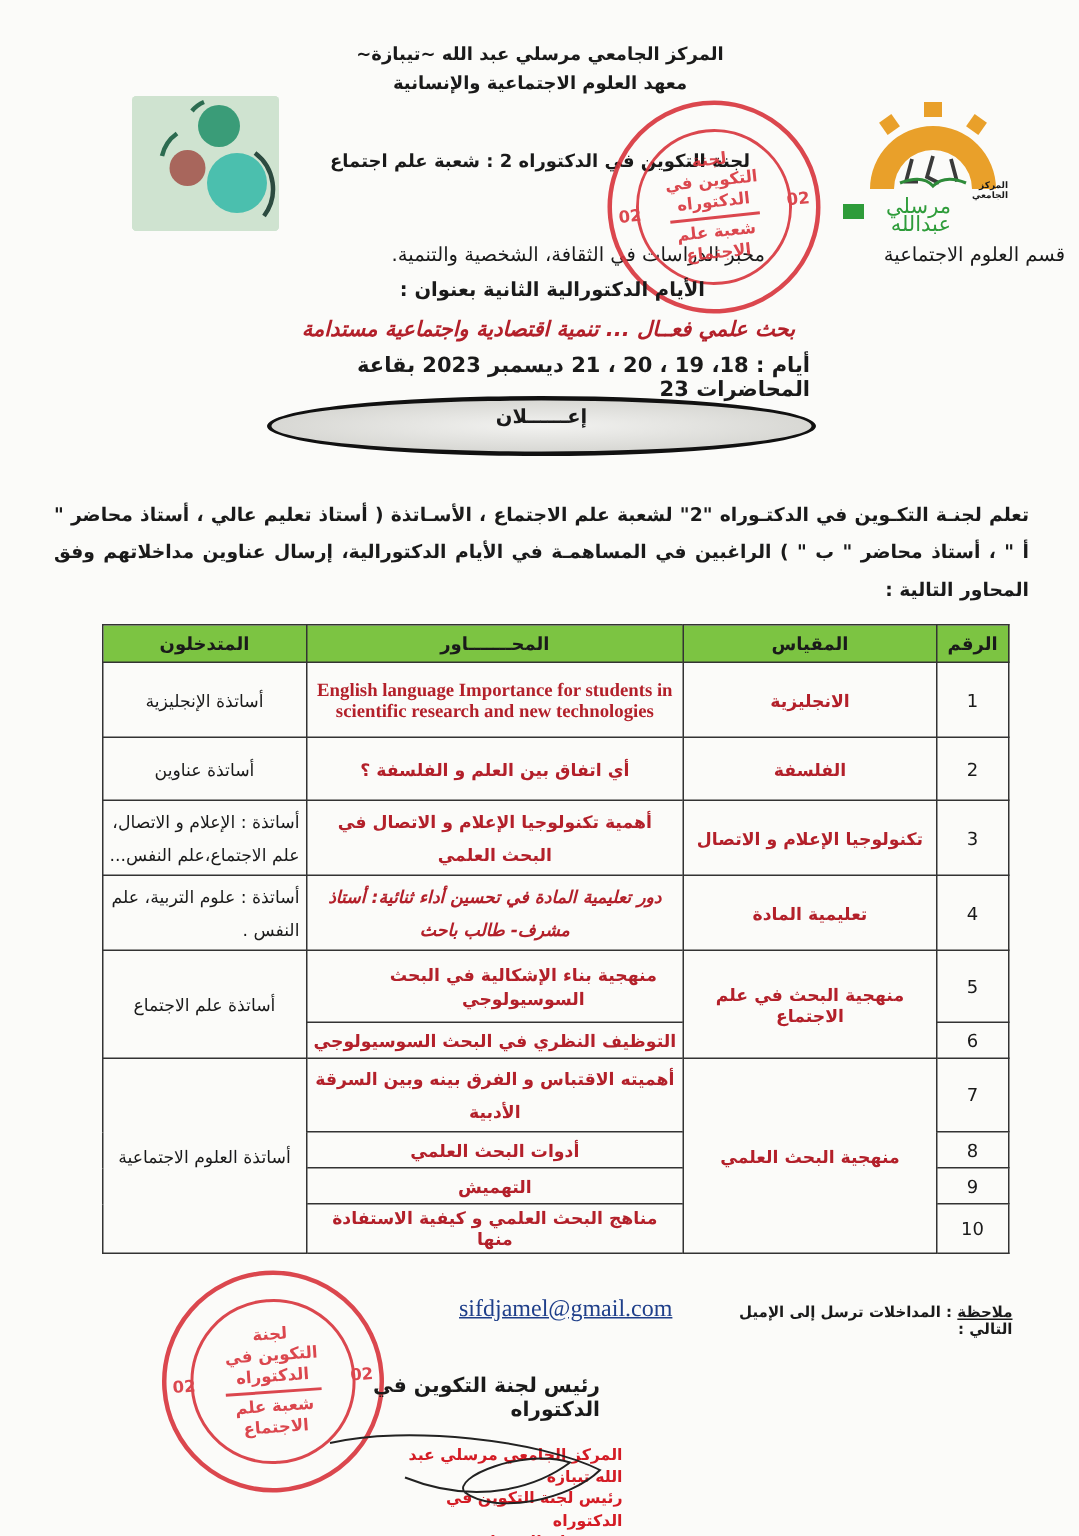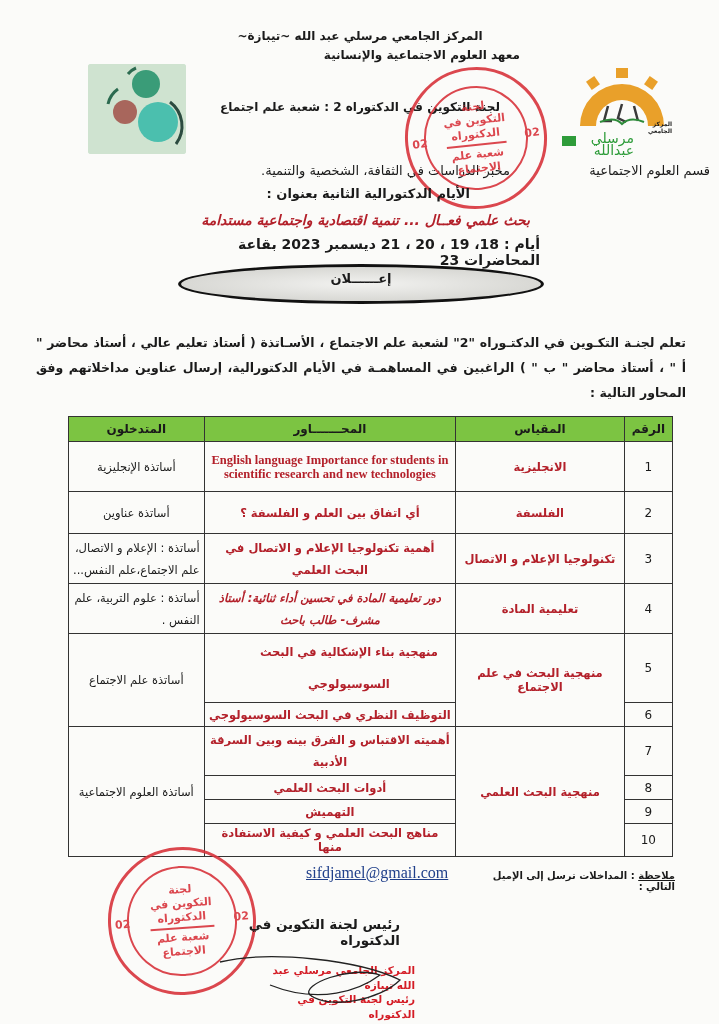--- a/index.html
+++ b/index.html
@@ -10,21 +10,21 @@
     color: #1a1a1a;
     position: relative;
   }
   .abs { position: absolute; }
   .rtl { direction: rtl; }
   .bold { font-weight: bold; }
   .center { text-align: center; }
 
   
   #hdr-univ { top: 29px; left: 200px; width: 320px; font-size: 12px; }
-  #hdr-inst { top: 48px; left: 200px; width: 320px; font-size: 12px; text-align: right; }
+  #hdr-inst { top: 48px; left: 200px; width: 320px; font-size: 12px; }
   #hdr-comm { top: 100px; left: 170px; width: 380px; font-size: 12px; }
   #hdr-dept { top: 163px; left: 530px; width: 180px; font-size: 13px; text-align: right; }
   #hdr-lab  { top: 163px; left: 170px; width: 340px; font-size: 13px; text-align: right; }
   #ev-intro { top: 186px; left: 170px; width: 300px; font-size: 13px; text-align: right; }
   #ev-title { top: 212px; left: 170px; width: 360px; font-size: 14px; color: #b3202a; font-style: italic; text-align: right; }
   #ev-dates { top: 236px; left: 200px; width: 340px; font-size: 14px; text-align: right; }
 
   
   #announce {
     top: 264px; left: 178px; width: 366px; height: 40px;
@@ -174,21 +174,21 @@
       </tr>
       <tr style="height:50px;">
         <td class="num">4</td>
         <td class="scale">تعليمية المادة</td>
         <td class="axis it" style="line-height:22px;">دور تعليمية المادة في تحسين أداء ثنائية: أستاذ مشرف- طالب باحث</td>
         <td class="parts left" style="line-height:22px;">أساتذة : علوم التربية، علم النفس .</td>
       </tr>
       <tr style="height:48px;">
         <td class="num">5</td>
         <td class="scale" rowspan="2">منهجية البحث في علم الاجتماع</td>
-        <td class="axis" style="line-height:32px;padding-left:42px;">منهجية بناء الإشكالية في البحث السوسيولوجي</td>
+        <td class="axis" style="line-height:16px;padding-left:42px;">منهجية بناء الإشكالية في البحث السوسيولوجي</td>
         <td class="parts" rowspan="2">أساتذة علم الاجتماع</td>
       </tr>
       <tr style="height:24px;">
         <td class="num">6</td>
         <td class="axis">التوظيف النظري في البحث السوسيولوجي</td>
       </tr>
       <tr style="height:48px;">
         <td class="num">7</td>
         <td class="scale" rowspan="4">منهجية البحث العلمي</td>
         <td class="axis" style="line-height:22px;">أهميته الاقتباس و الفرق بينه وبين السرقة الأدبية</td>

